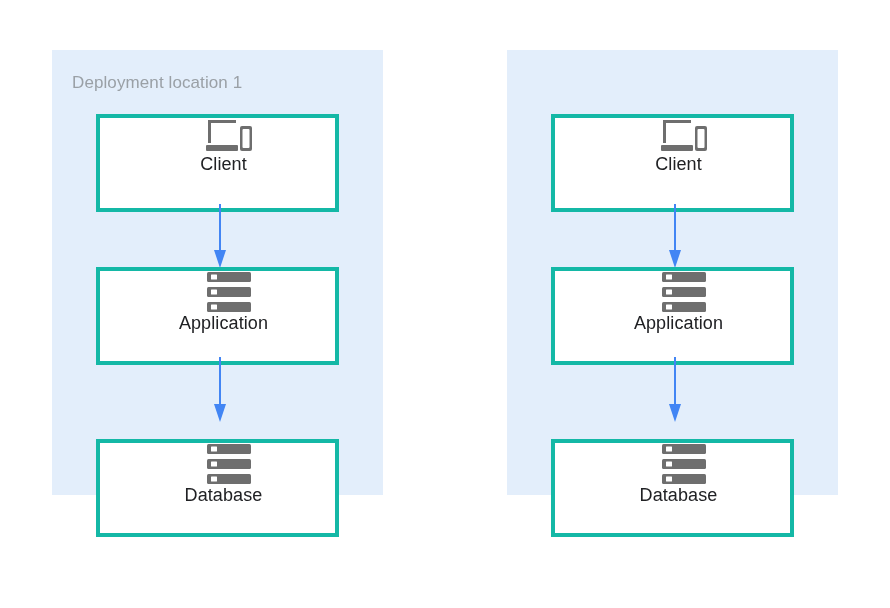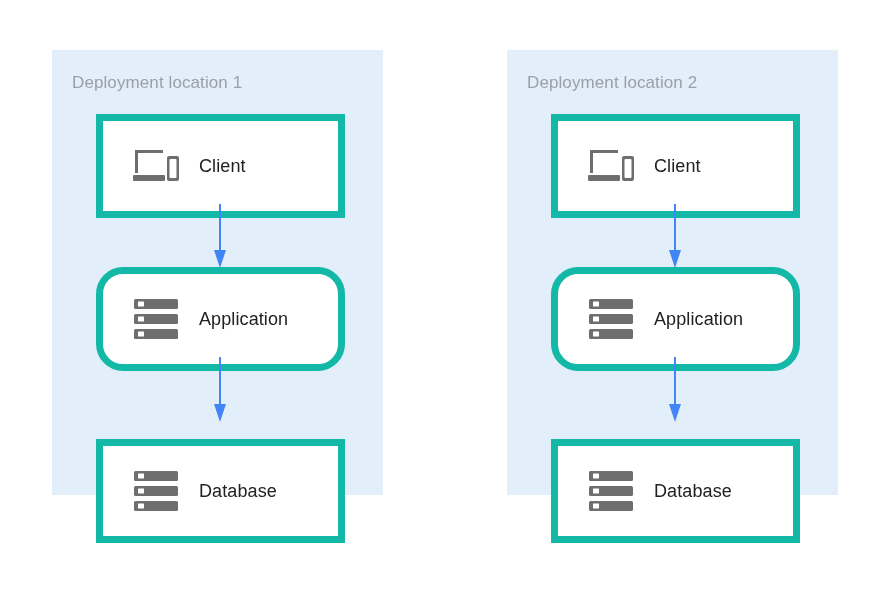--- a/index.html
+++ b/index.html
@@ -42,28 +42,28 @@
     white-space: nowrap;
   }
 
   
   .node {
     position: absolute;
     left: 44px;
     width: 235px;
     height: 90px;
     background: #ffffff;
-    border: 7px solid #14b8a6;
+    border: 4px solid #14b8a6;
     box-sizing: content-box;
     display: flex;
-    flex-direction: row;
+    flex-direction: column;
     align-items: center;
   }
   .node-client   { top: 64px; }
-  .node-app      { top: 217px; border-radius: 27px; }
+  .node-app      { top: 217px; }
   .node-db       { top: 389px; }
 
   .node-icon {
     width: 62px;
     margin-left: 22px;
     flex: 0 0 auto;
     display: flex;
     align-items: center;
     justify-content: center;
   }
@@ -146,21 +146,20 @@
           <rect x="0" y="31" width="44" height="10" rx="1.5" fill="#6e6e6e"></rect>
           <rect x="4" y="33.5" width="6" height="5" rx="0.5" fill="#ffffff"></rect>
         </svg>
       </div>
       <div class="node-label">Database</div>
     </div>
   </div>
 
   <div class="zone" id="zone-2">
 
-    <div class="zone-title">Deployment location 2</div>
 
     <div class="node node-client">
       <div class="node-icon">
         <svg class="icon-svg" width="46" height="36" viewBox="0 0 46 36" aria-hidden="true">
           <path d="M2 2 H30 V5 H5 V25 H2 Z" fill="#6e6e6e"></path>
           <path d="M2 2 H5 V25 H2 Z" fill="#6e6e6e"></path>
           <rect x="0" y="27" width="32" height="6" rx="1" fill="#6e6e6e"></rect>
           <rect x="34" y="8" width="12" height="25" rx="2" fill="#6e6e6e"></rect>
           <rect x="36.5" y="11" width="7" height="19" rx="1" fill="#ffffff"></rect>
         </svg>

